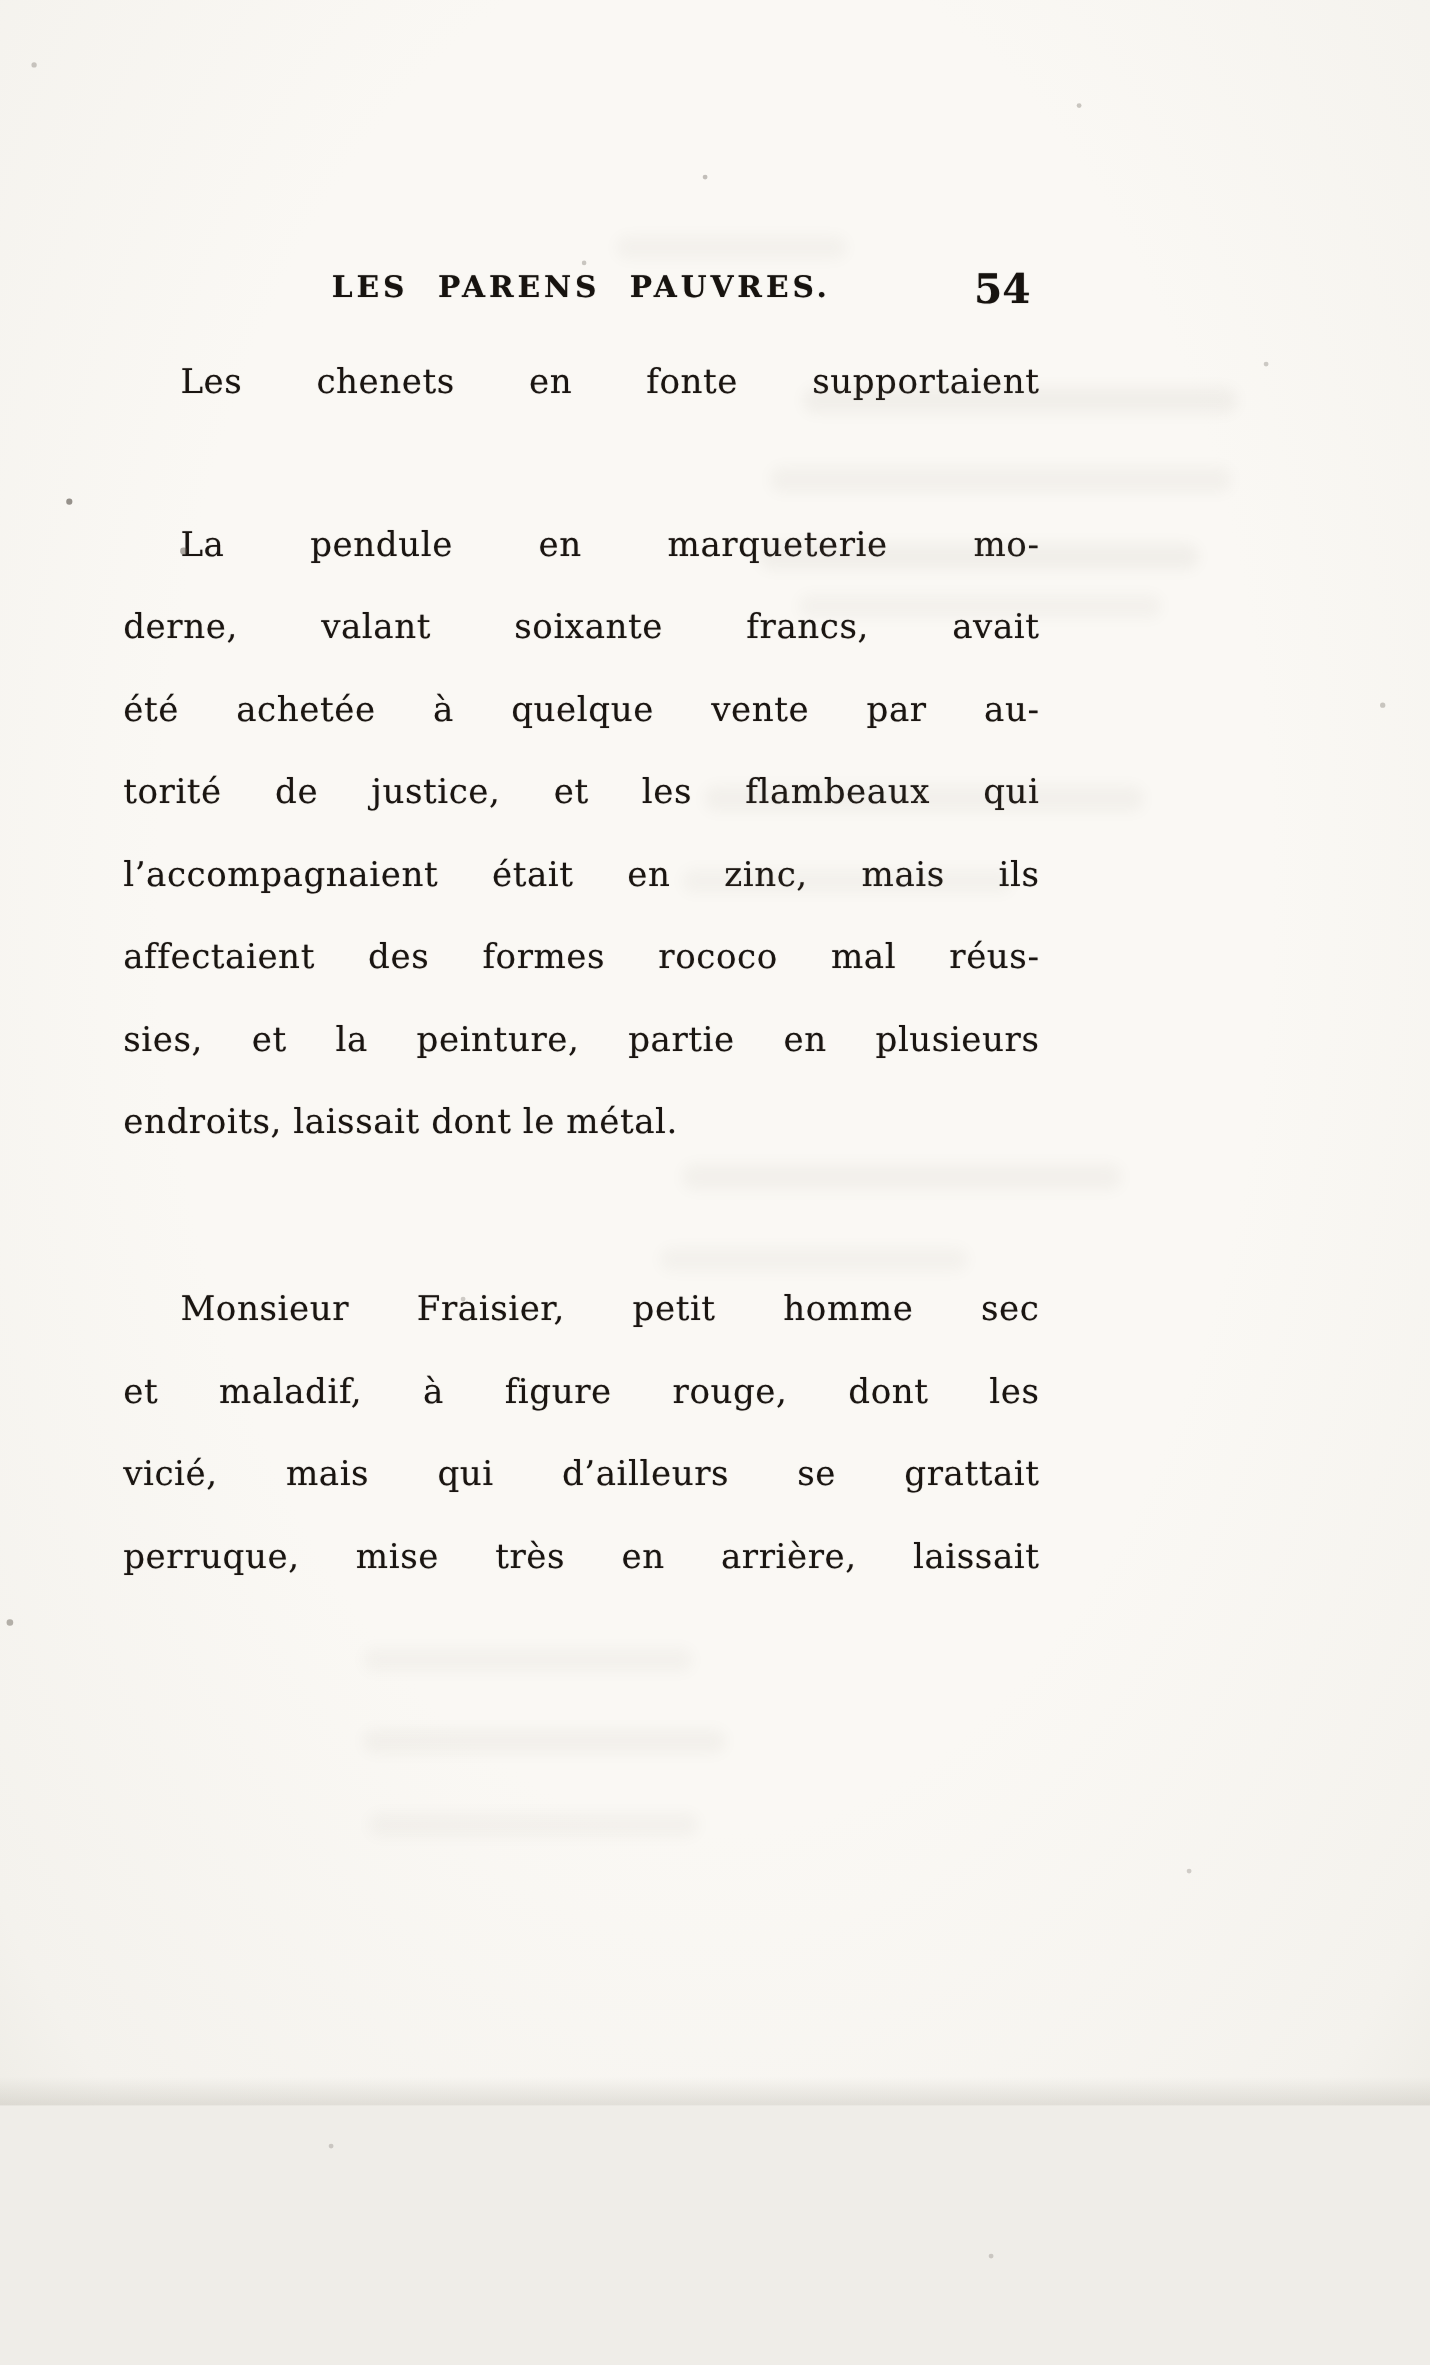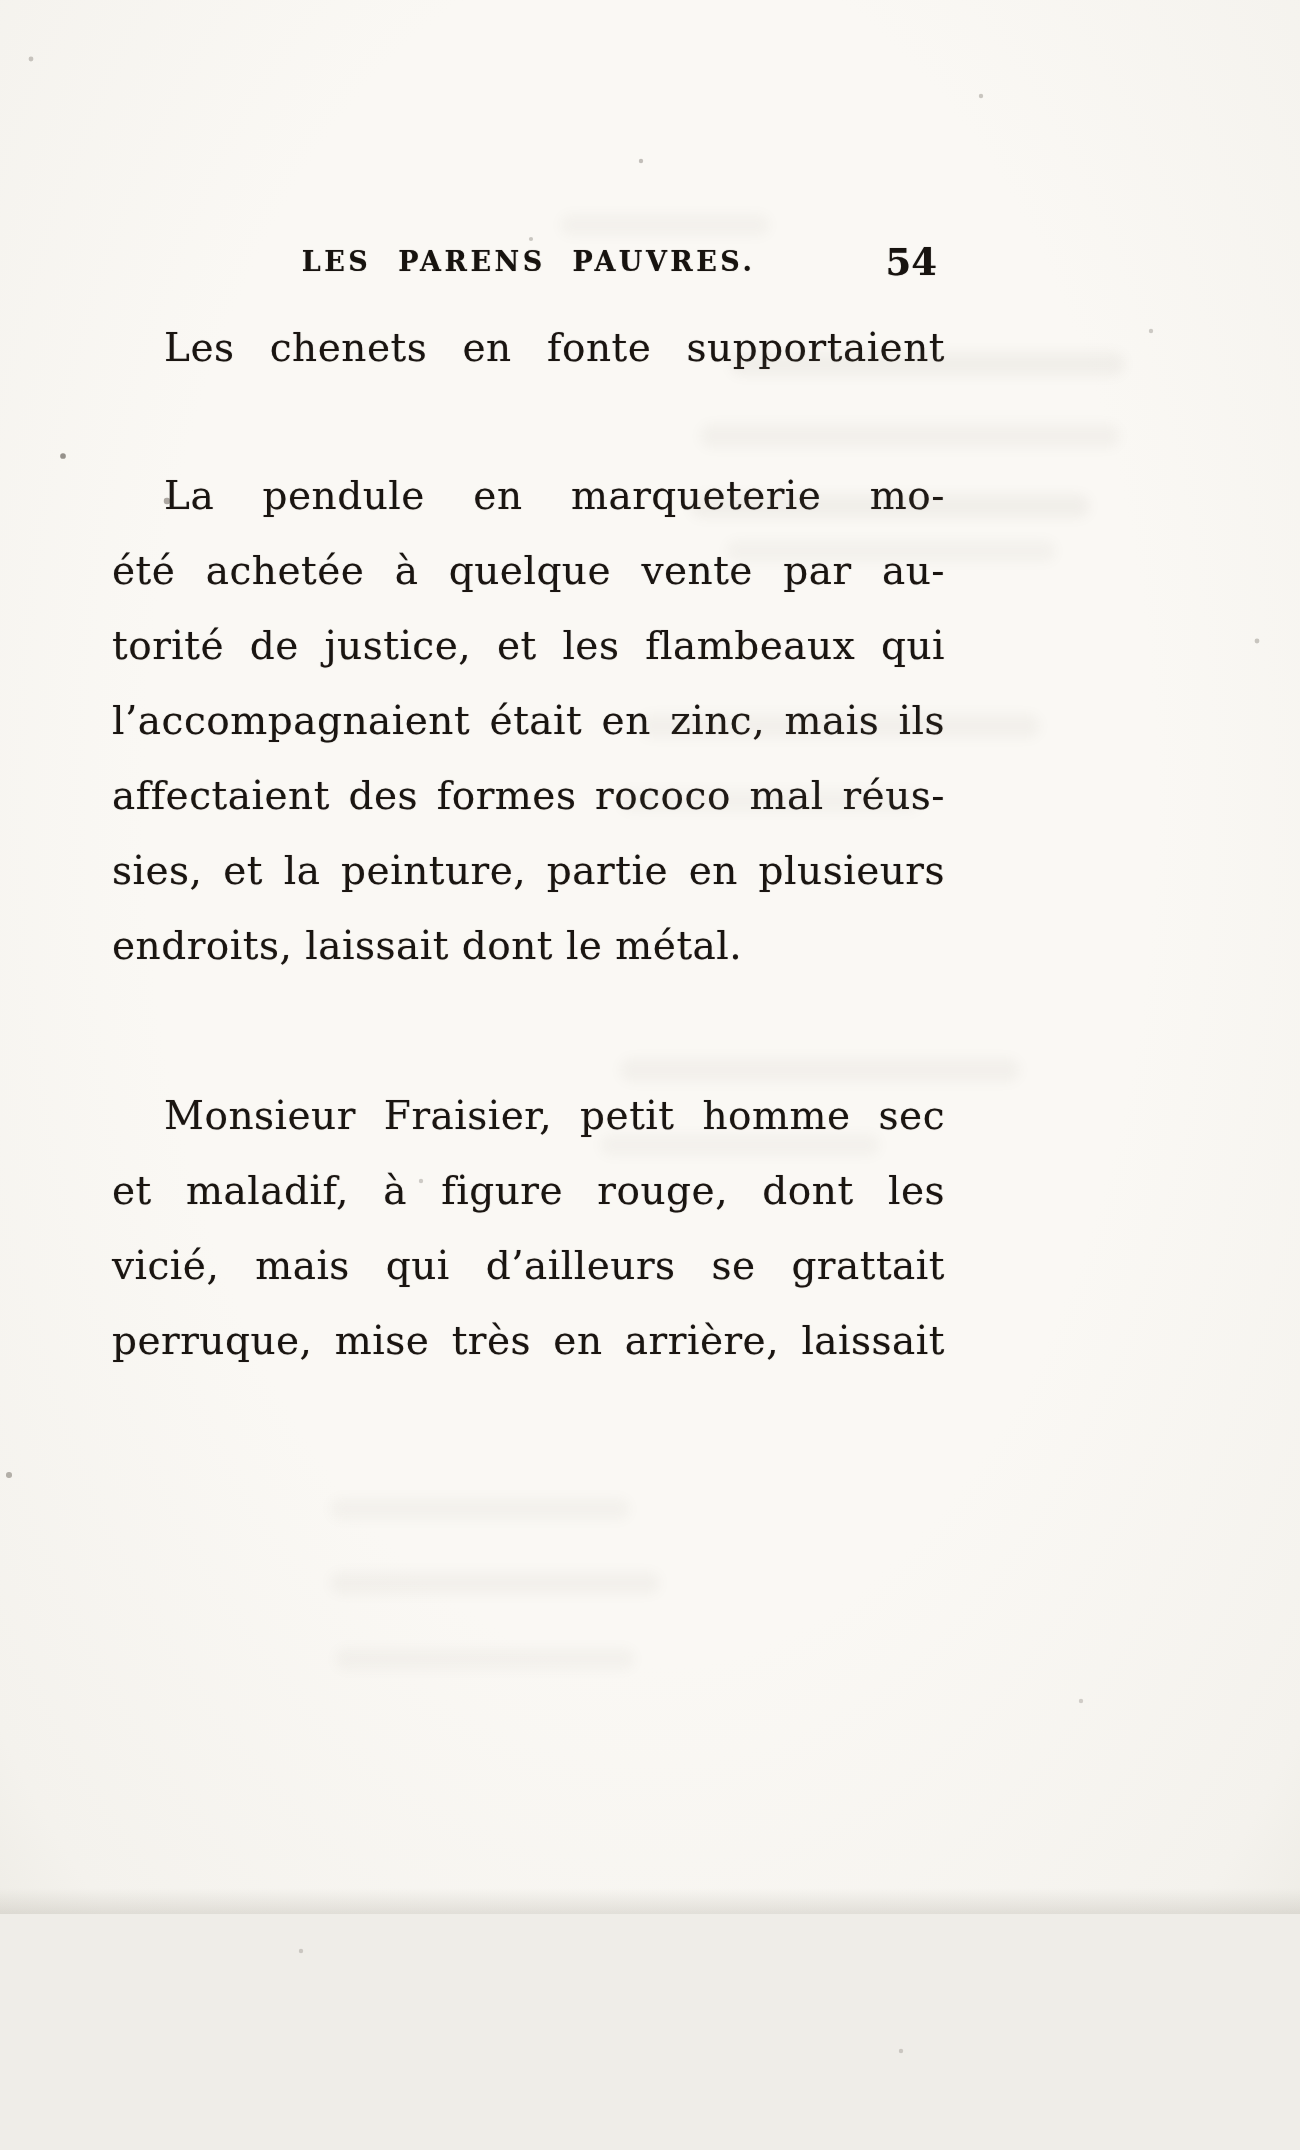--- a/index.html
+++ b/index.html
@@ -47,21 +47,21 @@
   .page-body{
     position:absolute;
     left:112px;top:310px;width:833px;
   }
   .para{margin:0;padding:0;}
   .para.gap-a{margin-top:73px;}
   .para.gap-b{margin-top:95px;}
   .line{
     display:block;
     height:75px;line-height:75px;
-    font-size:39px;
+    font-size:31px;
     letter-spacing:.5px;
     color:#1a1511;
     text-shadow:0 0 1px rgba(26,21,17,.4);
     white-space:nowrap;
   }
   .line.just{
     white-space:normal;
     text-align:justify;
     text-align-last:justify;
   }
@@ -121,20 +121,21 @@
   </div>
 
   <div class="page-body">
 
     <div class="para">
       <span class="line just indent">Les chenets en fonte supportaient</span>
     </div>
 
     <div class="para gap-a">
       <span class="line just indent">La pendule en marqueterie mo-</span>
+      <span class="line just">derne, valant soixante francs, avait</span>
       <span class="line just">été achetée à quelque vente par au-</span>
       <span class="line just">torité de justice, et les flambeaux qui</span>
       <span class="line just">l’accompagnaient était en zinc, mais ils</span>
       <span class="line just">affectaient des formes rococo mal réus-</span>
       <span class="line just">sies, et la peinture, partie en plusieurs</span>
       <span class="line end">endroits, laissait dont le métal.</span>
     </div>
 
     <div class="para gap-b">
       <span class="line just indent">Monsieur Fraisier, petit homme sec</span>

